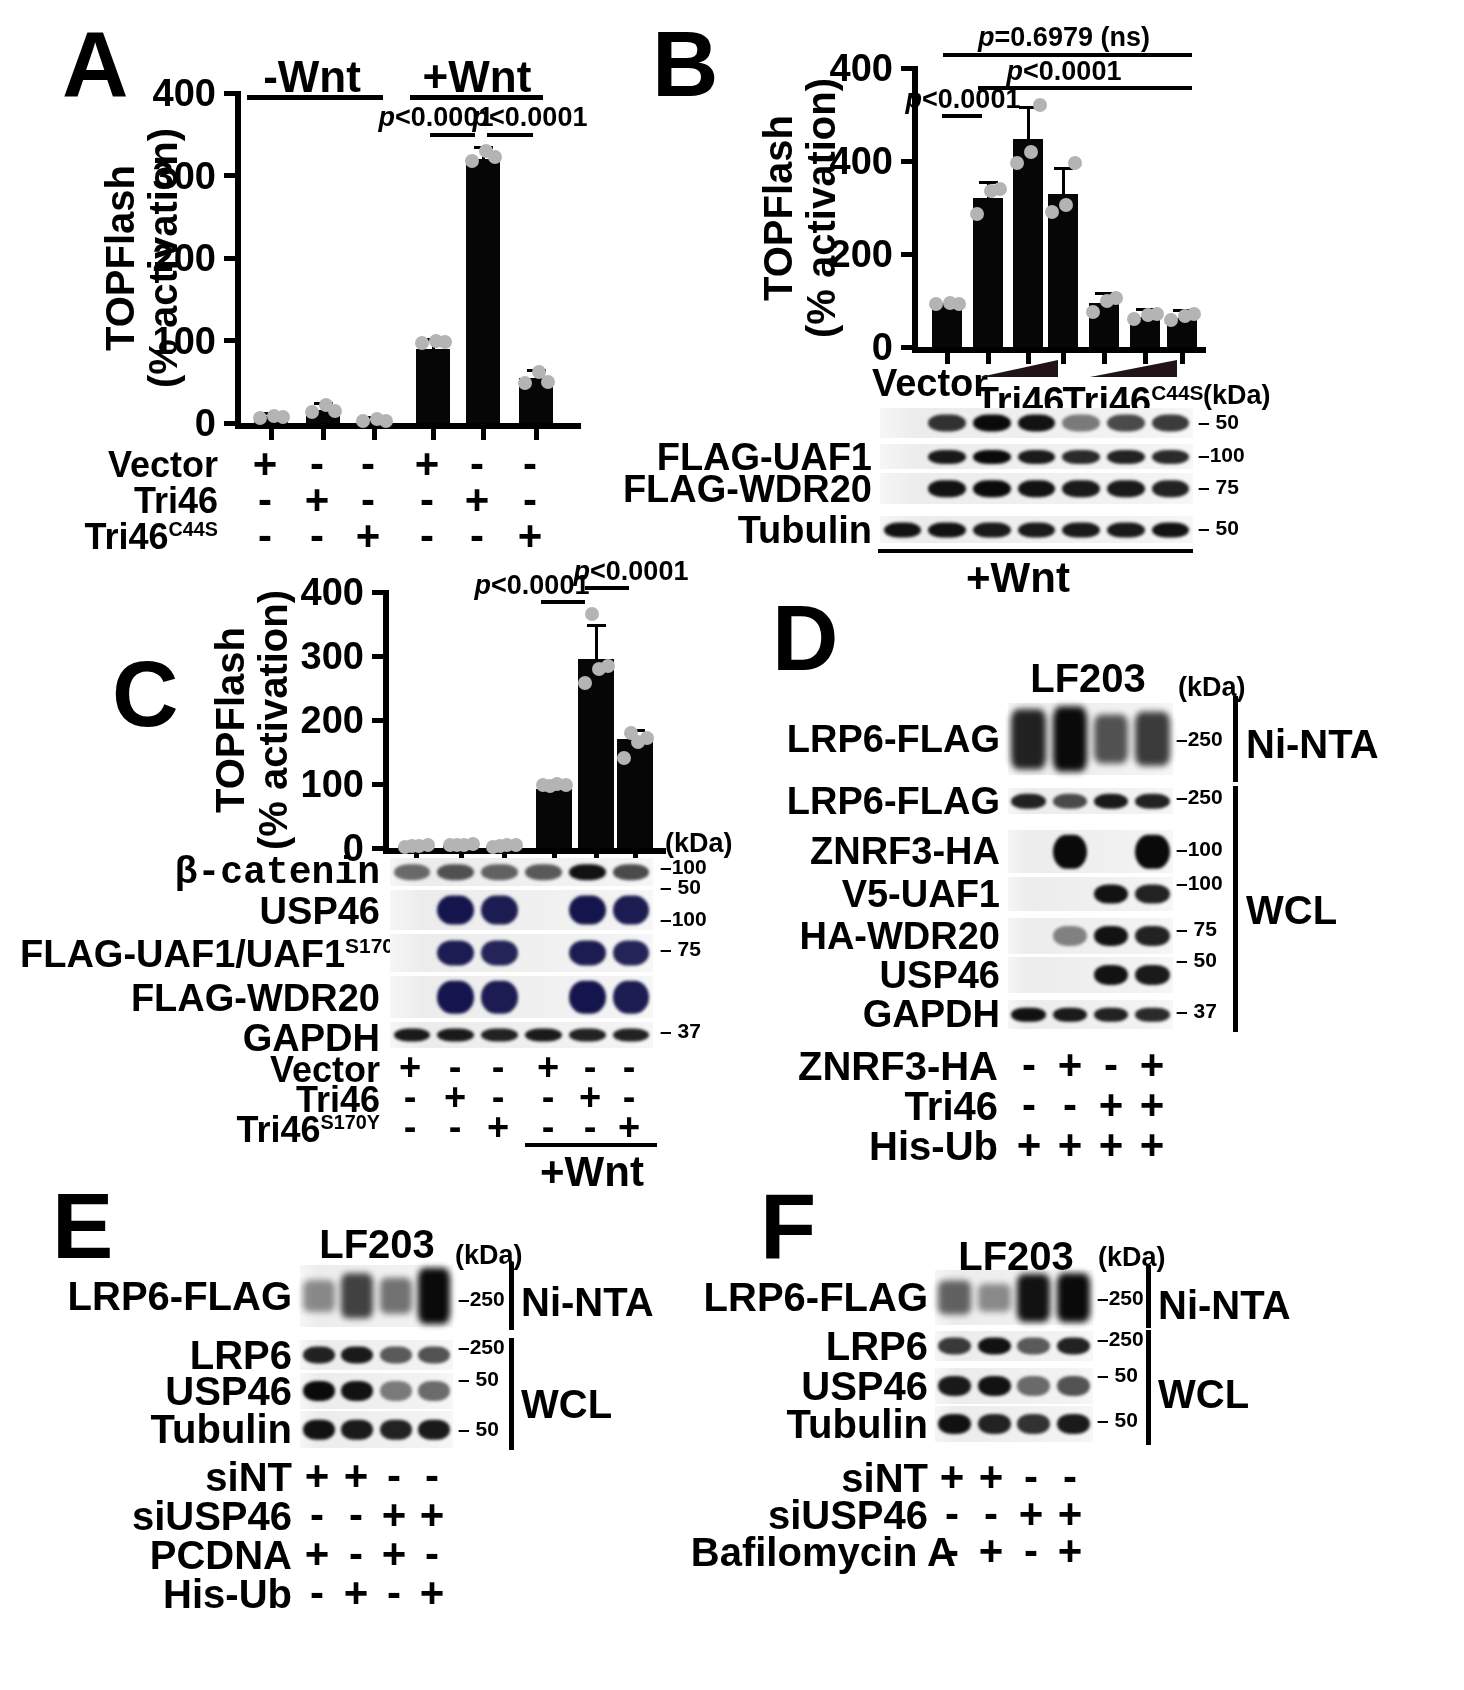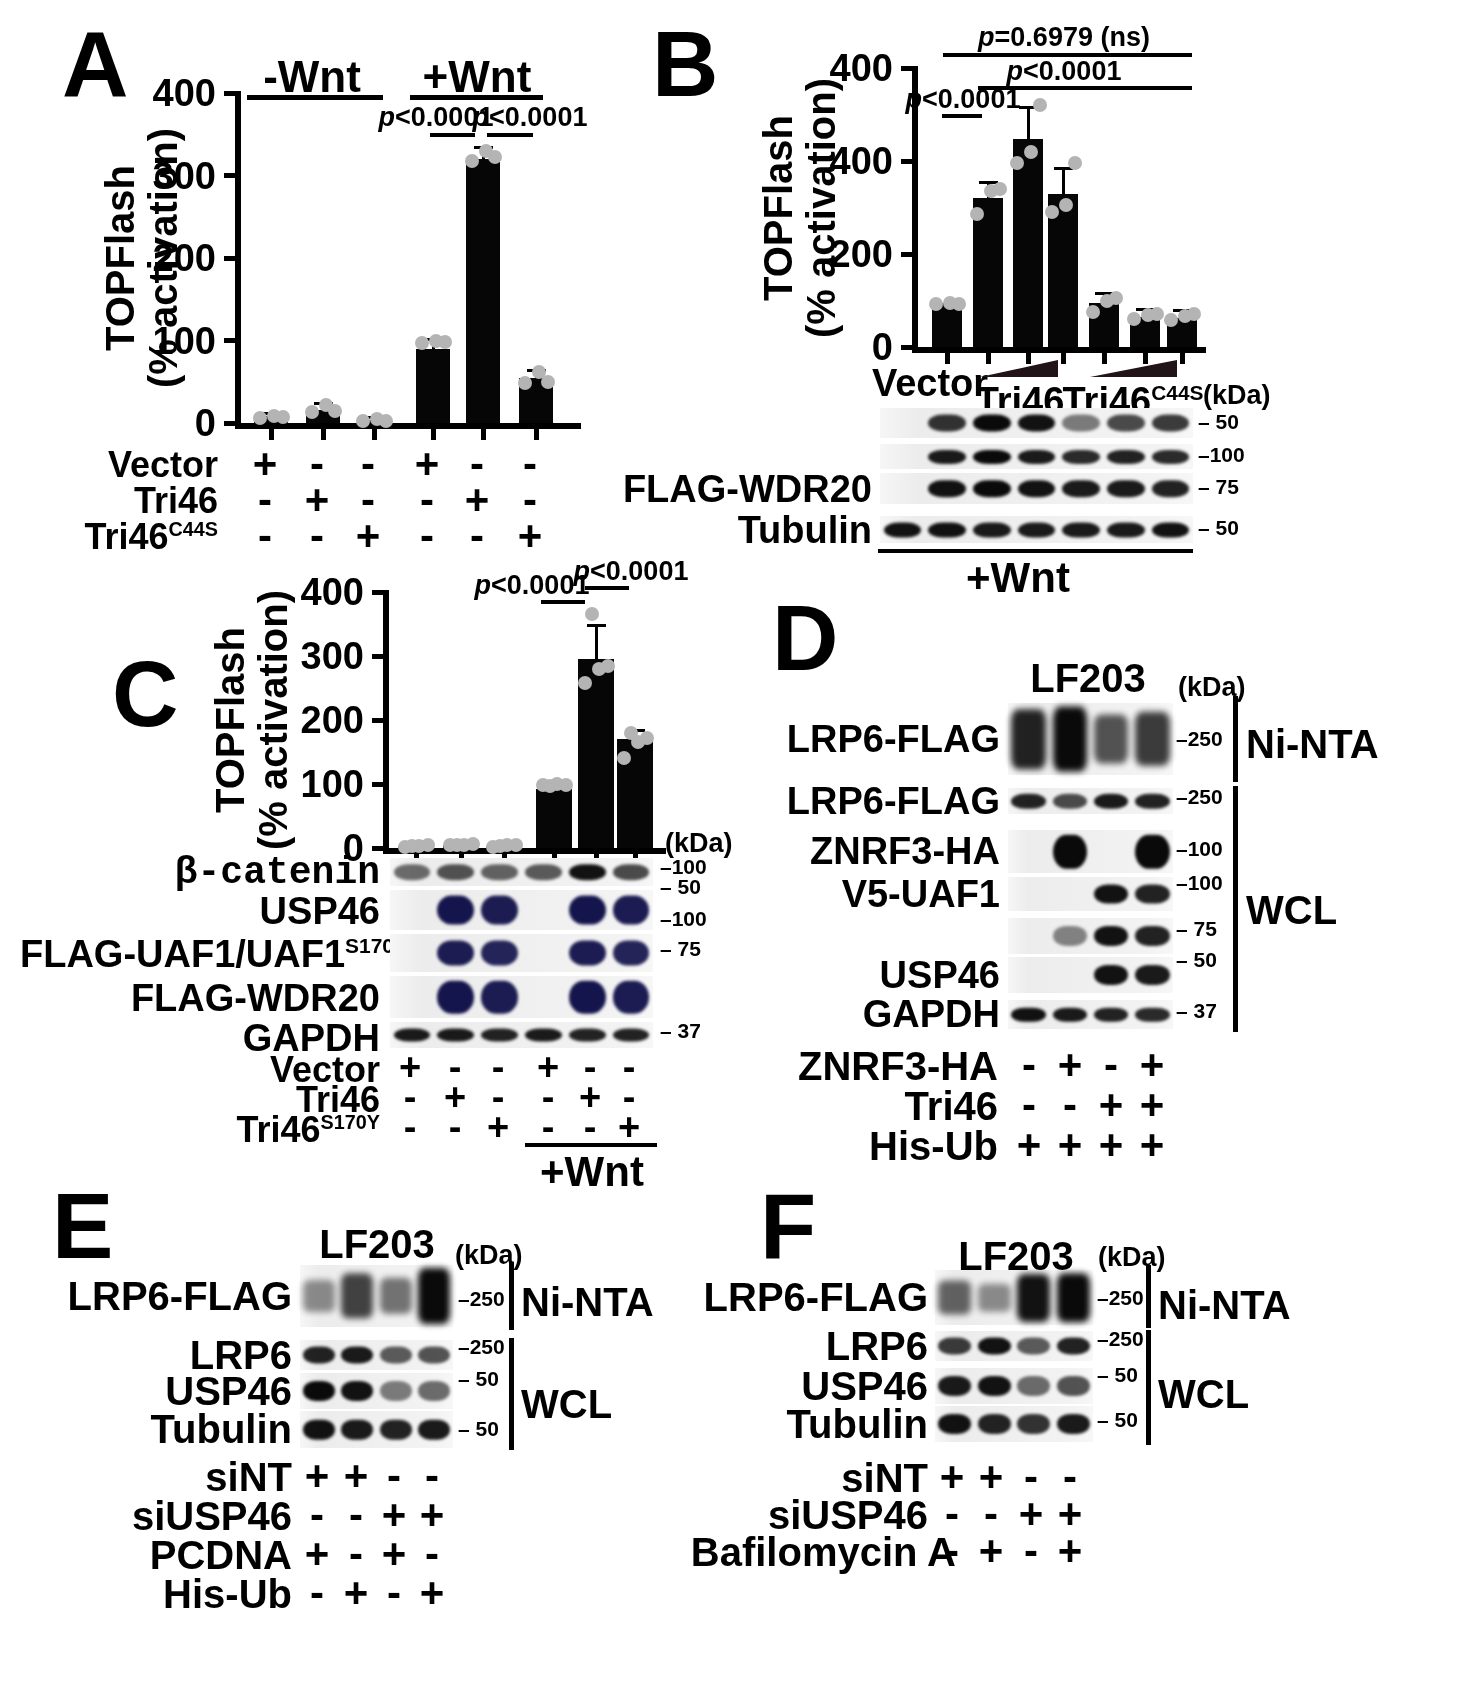--- a/index.html
+++ b/index.html
@@ -220,20 +220,21 @@
   <div class="strip" style="left:880px;top:408px;width:313px;height:30px;">
       <div class="band" style="left: 15.4286%; width: 12%; height: 56%; opacity: 0.825; background: rgb(10, 10, 10);"></div>
       <div class="band" style="left: 29.7143%; width: 12%; height: 56%; opacity: 1; background: rgb(10, 10, 10);"></div>
       <div class="band" style="left: 44%; width: 12%; height: 56%; opacity: 0.965; background: rgb(10, 10, 10);"></div>
       <div class="band" style="left: 58.2857%; width: 12%; height: 56%; opacity: 0.51; background: rgb(10, 10, 10);"></div>
       <div class="band" style="left: 72.5714%; width: 12%; height: 56%; opacity: 0.72; background: rgb(10, 10, 10);"></div>
       <div class="band" style="left: 86.8571%; width: 12%; height: 56%; opacity: 0.79; background: rgb(10, 10, 10);"></div>
     </div>
   <div class="kda" style="left:1198px;top:407px;">– 50</div>
 
+  <div class="blab" style="left:480px;top:438px;width:392px;"><span>FLAG-UAF1</span><sup></sup></div>
   <div class="strip" style="left:880px;top:444px;width:313px;height:25px;">
       <div class="band" style="left: 15.4286%; width: 12%; height: 56%; opacity: 0.93; background: rgb(10, 10, 10);"></div>
       <div class="band" style="left: 29.7143%; width: 12%; height: 56%; opacity: 1; background: rgb(10, 10, 10);"></div>
       <div class="band" style="left: 44%; width: 12%; height: 56%; opacity: 0.93; background: rgb(10, 10, 10);"></div>
       <div class="band" style="left: 58.2857%; width: 12%; height: 56%; opacity: 0.86; background: rgb(10, 10, 10);"></div>
       <div class="band" style="left: 72.5714%; width: 12%; height: 56%; opacity: 0.895; background: rgb(10, 10, 10);"></div>
       <div class="band" style="left: 86.8571%; width: 12%; height: 56%; opacity: 0.86; background: rgb(10, 10, 10);"></div>
     </div>
   <div class="kda" style="left:1198px;top:440px;">–100</div>
 
@@ -439,20 +440,21 @@
     </div>
   <div class="kda" style="left:1176px;top:834px;">–100</div>
 
   <div class="blab" style="left:670px;top:875px;width:330px;"><span>V5-UAF1</span><sup></sup></div>
   <div class="strip" style="left:1008px;top:877px;width:165px;height:34px;">
       <div class="band" style="left: 52%; width: 21%; height: 56%; opacity: 0.965; background: rgb(10, 10, 10);"></div>
       <div class="band" style="left: 77%; width: 21%; height: 56%; opacity: 0.895; background: rgb(10, 10, 10);"></div>
     </div>
   <div class="kda" style="left:1176px;top:868px;">–100</div>
 
+  <div class="blab" style="left:670px;top:917px;width:330px;"><span>HA-WDR20</span><sup></sup></div>
   <div class="strip" style="left:1008px;top:918px;width:165px;height:36px;">
       <div class="band" style="left: 27%; width: 21%; height: 56%; opacity: 0.475; background: rgb(10, 10, 10);"></div>
       <div class="band" style="left: 52%; width: 21%; height: 56%; opacity: 0.965; background: rgb(10, 10, 10);"></div>
       <div class="band" style="left: 77%; width: 21%; height: 56%; opacity: 0.895; background: rgb(10, 10, 10);"></div>
     </div>
   <div class="kda" style="left:1176px;top:914px;">– 75</div>
 
   <div class="blab" style="left:670px;top:956px;width:330px;"><span>USP46</span><sup></sup></div>
   <div class="strip" style="left:1008px;top:957px;width:165px;height:36px;">
       <div class="band" style="left: 52%; width: 21%; height: 56%; opacity: 0.965; background: rgb(10, 10, 10);"></div>

